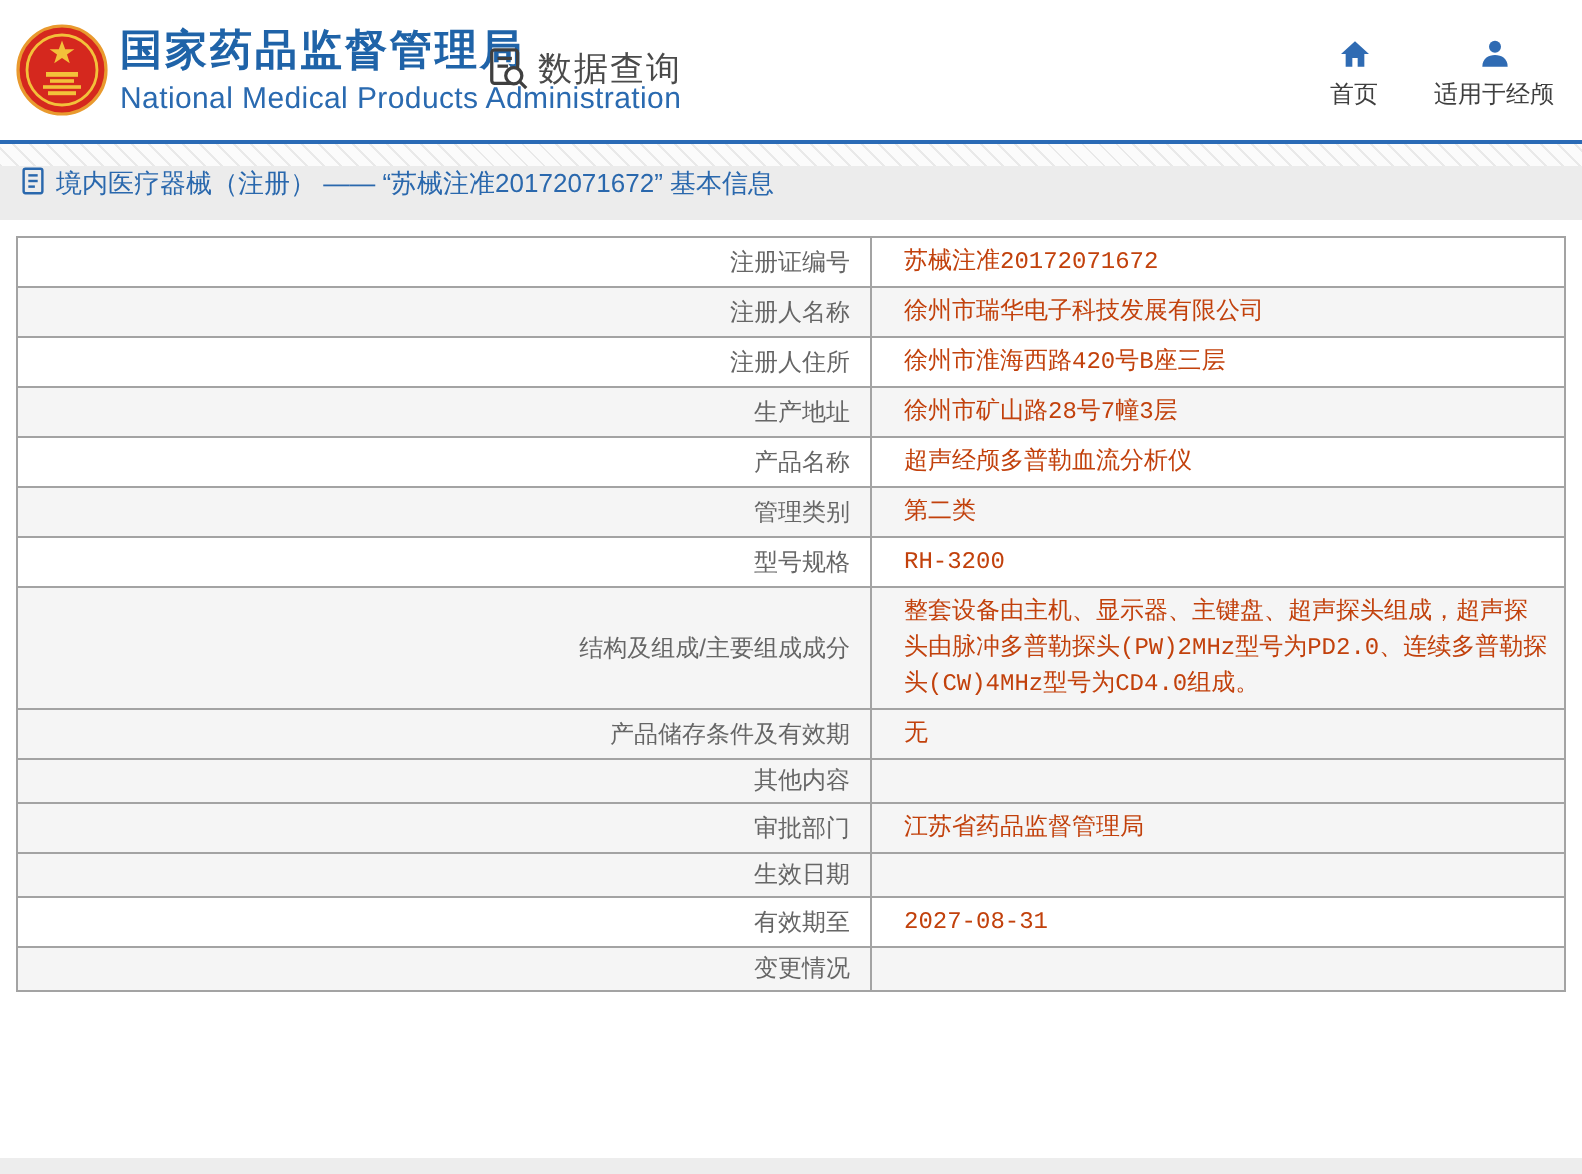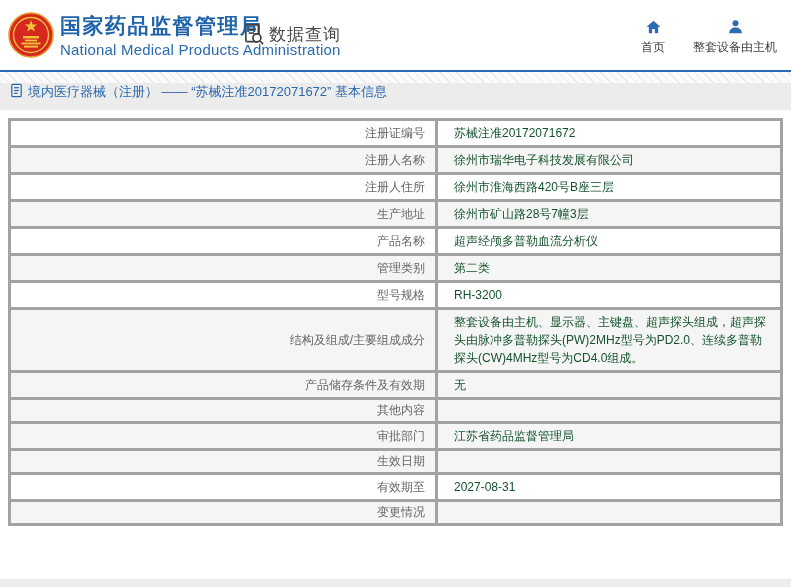--- a/index.html
+++ b/index.html
@@ -30,23 +30,23 @@
     height:27px; background:#ececec; display:flex; align-items:flex-start;
     padding-left:9px; gap:4px;
   }
   .breadcrumb-text { font-size:13px; color:#2a68ad; }
   
   .detail-table-wrap { margin:8px 8px 0 8px; }
   table { width:100%; border-collapse:collapse; table-layout:fixed; border:1px solid #c9c9c9; }
   col.c-label { width:427px; }
   tr { background:#fff; }
   tr.alt { background:#f5f5f5; }
-  td { border:3px solid #a3a3a3; font-size:12px; height:22px; vertical-align:middle; }
+  td { border:1px solid #a3a3a3; font-size:12px; height:22px; vertical-align:middle; }
   td.row-label { text-align:right; color:#666; padding:2px 10px 2px 4px; }
-  td.row-value { color:#14532d; padding:3px 8px 3px 16px; line-height:18px; word-break:break-all; }
+  td.row-value { color:#c2410c; padding:3px 8px 3px 16px; line-height:18px; word-break:break-all;font-family:Liberation Mono, monospace; }
   .label-inner { display:inline-flex; align-items:center; gap:2px; }
   
   .footer-strip { position:absolute; left:0; bottom:0; width:100%; height:8px; background:#ededed; }
 </style>
 </head>
 <body>
 
 <div class="header">
   <div class="emblem">
     <svg viewBox="0 0 46 46" width="46" height="46">
@@ -79,21 +79,21 @@
       <svg width="17" height="16" viewBox="0 0 24 24" fill="#2f6bb3">
         <path d="M12 2.5 L22.5 12 H19 V21.5 H14 V15 H10 V21.5 H5 V12 H1.5 Z"></path>
       </svg>
       <span>首页</span>
     </div>
     <div class="nav-item">
       <svg width="17" height="16" viewBox="0 0 24 24" fill="#2f6bb3">
         <circle cx="12" cy="6.5" r="4.5"></circle>
         <path d="M2.5 21.5 C2.5 15.5 7 12.8 12 12.8 C17 12.8 21.5 15.5 21.5 21.5 Z"></path>
       </svg>
-      <span>整套设备由主机</span>
+      <span>适用于经颅</span>
     </div>
   </div>
 </div>
 
 <div class="blue-line"></div>
 <div class="hatch-band"></div>
 
 <div class="breadcrumb-bar">
   <svg width="15" height="15" viewBox="0 0 16 16" fill="none" stroke="#2a68ad" stroke-width="1.3">
     <rect x="3" y="1.5" width="10" height="13" rx="1"></rect>

